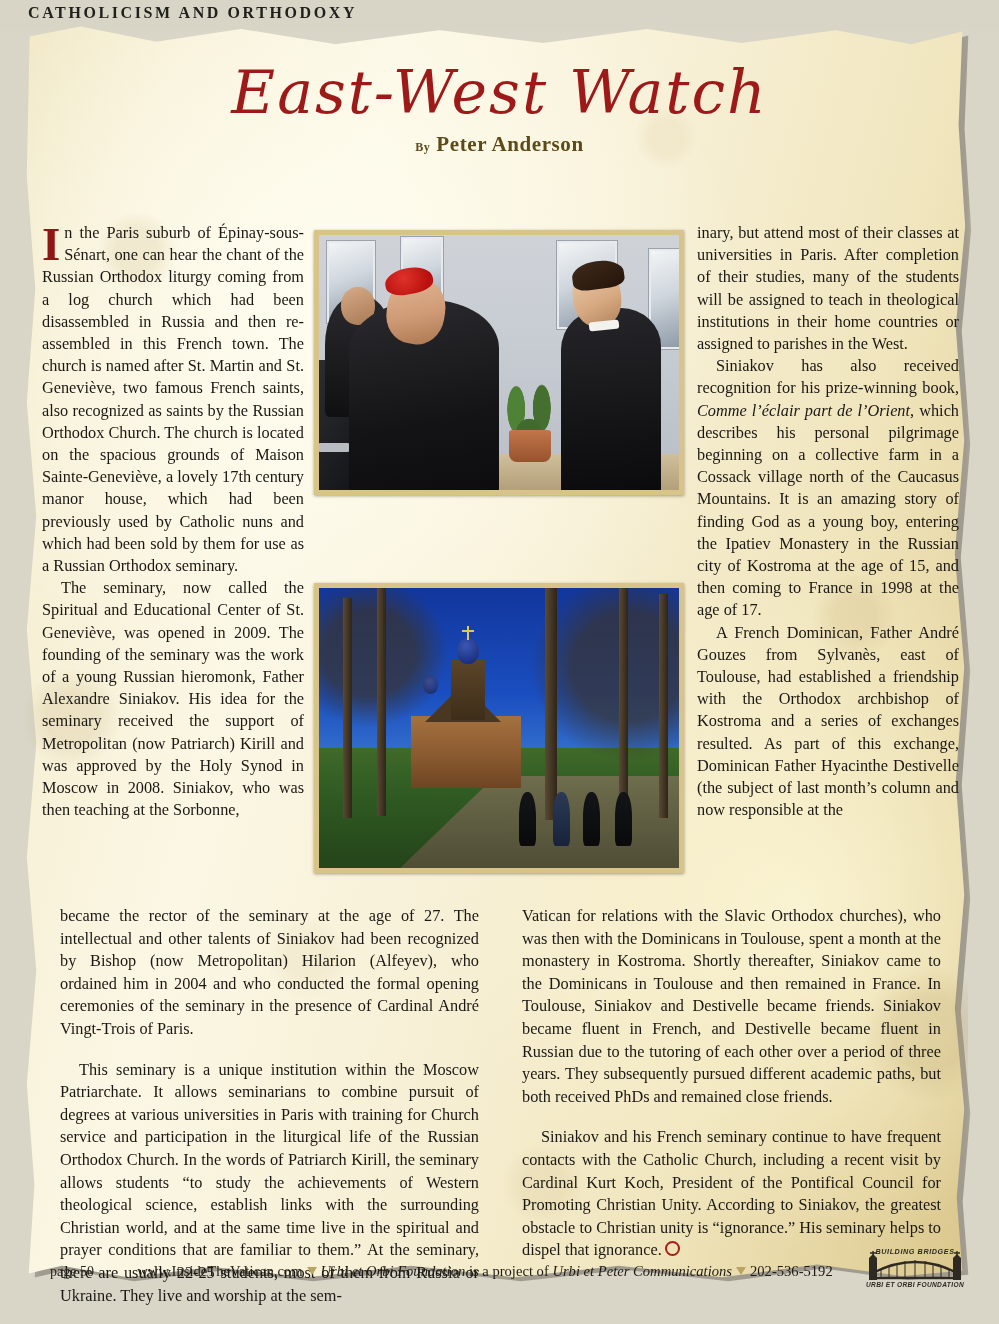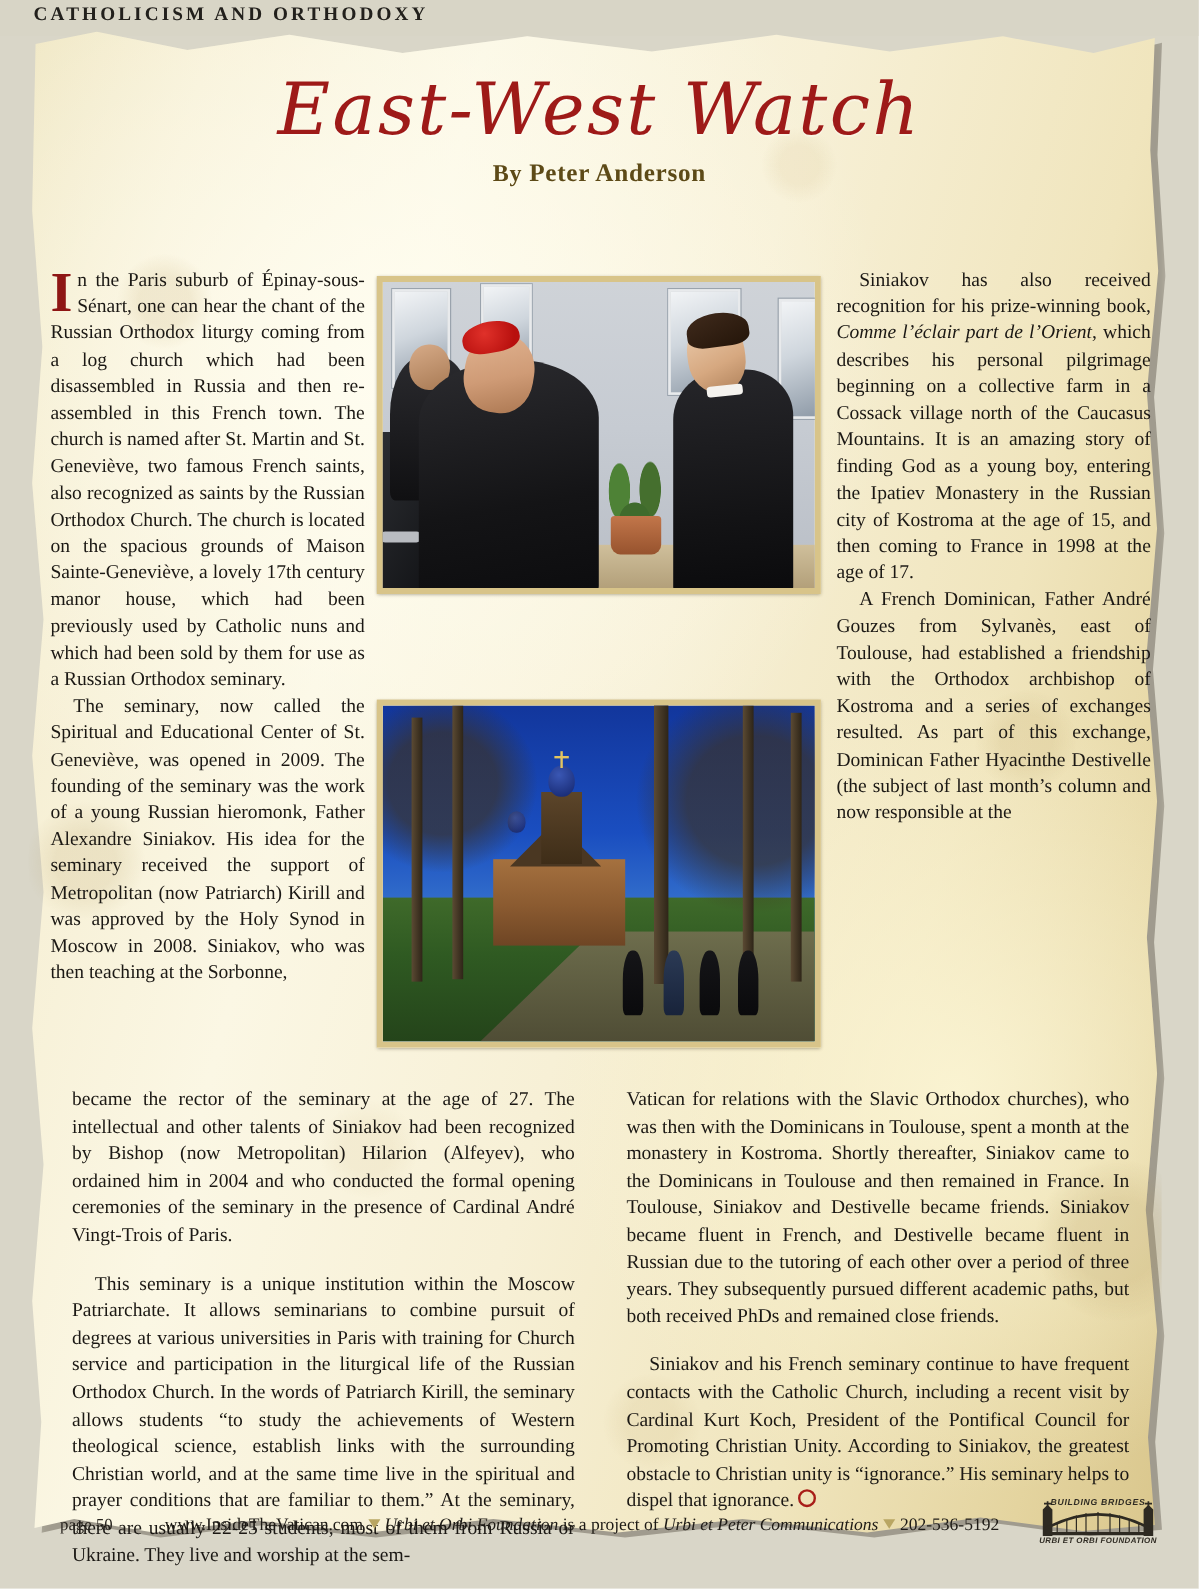--- a/index.html
+++ b/index.html
@@ -121,21 +121,21 @@
     position: absolute;
     left: 0; top: 132px;
     width: 999px;
     text-align: center;
     font-family: "Liberation Serif", serif;
     font-size: 21px;
     font-weight: bold;
     color: #5d4a17;
     letter-spacing: .6px;
   }
-  .byline .small { font-size: 20px; }
+  .byline .small { font-size: 12px; }
 
   .headline {
     position: absolute;
     left: 42px; top: 168px;
     width: 916px;
     text-align: center;
     font-family: "Liberation Sans", sans-serif;
     font-weight: bold;
     font-size: 31.5px;
     color: #8e1614;
@@ -434,20 +434,21 @@
       <span>Peter Anderson</span>
     </div>
 
 
     <div class="col col-left">
       <p class="first"><span class="dropcap">I</span><span>n the Paris suburb of Épinay-sous-Sénart, one can hear the chant of the Russian Orthodox liturgy coming from a log church which had been disassembled in Russia and then re-assembled in this French town. The church is named after St. Martin and St. Geneviève, two famous French saints, also recognized as saints by the Russian Orthodox Church. The church is located on the spacious grounds of Maison Sainte-Geneviève, a lovely 17th century manor house, which had been previously used by Catholic nuns and which had been sold by them for use as a Russian Orthodox seminary.</span></p>
       <p><span>The seminary, now called the Spiritual and Educational Center of St. Geneviève, was opened in 2009. The founding of the seminary was the work of a young Russian hieromonk, Father Alexandre Siniakov. His idea for the seminary received the support of Metropolitan (now Patriarch) Kirill and was approved by the Holy Synod in Moscow in 2008. Siniakov, who was then teaching at the Sorbonne,</span></p>
     </div>
 
     <div class="col col-right">
+      <p class="first"><span>inary, but attend most of their classes at universities in Paris. After completion of their studies, many of the students will be assigned to teach in theological institutions in their home countries or assigned to parishes in the West.</span></p>
       <p><span>Siniakov has also received recognition for his prize-winning book, </span><em class="bk">Comme l’éclair part de l’Orient</em><span>, which describes his personal pilgrimage beginning on a collective farm in a Cossack village north of the Caucasus Mountains. It is an amazing story of finding God as a young boy, entering the Ipatiev Monastery in the Russian city of Kostroma at the age of 15, and then coming to France in 1998 at the age of 17.</span></p>
       <p><span>A French Dominican, Father André Gouzes from Sylvanès, east of Toulouse, had established a friendship with the Orthodox archbishop of Kostroma and a series of exchanges resulted. As part of this exchange, Dominican Father Hyacinthe Destivelle (the subject of last month’s column and now responsible at the</span></p>
     </div>
 
     <div class="photo" id="photo-top">
       <div class="photo-inner">
         <div class="bldg-wall"></div>
         <div class="win" style="left:8px;  top:6px;  width:44px; height:78px;"></div>
         <div class="win" style="left:82px; top:2px;  width:38px; height:72px;"></div>
         <div class="win" style="left:238px;top:6px;  width:56px; height:84px;"></div>

